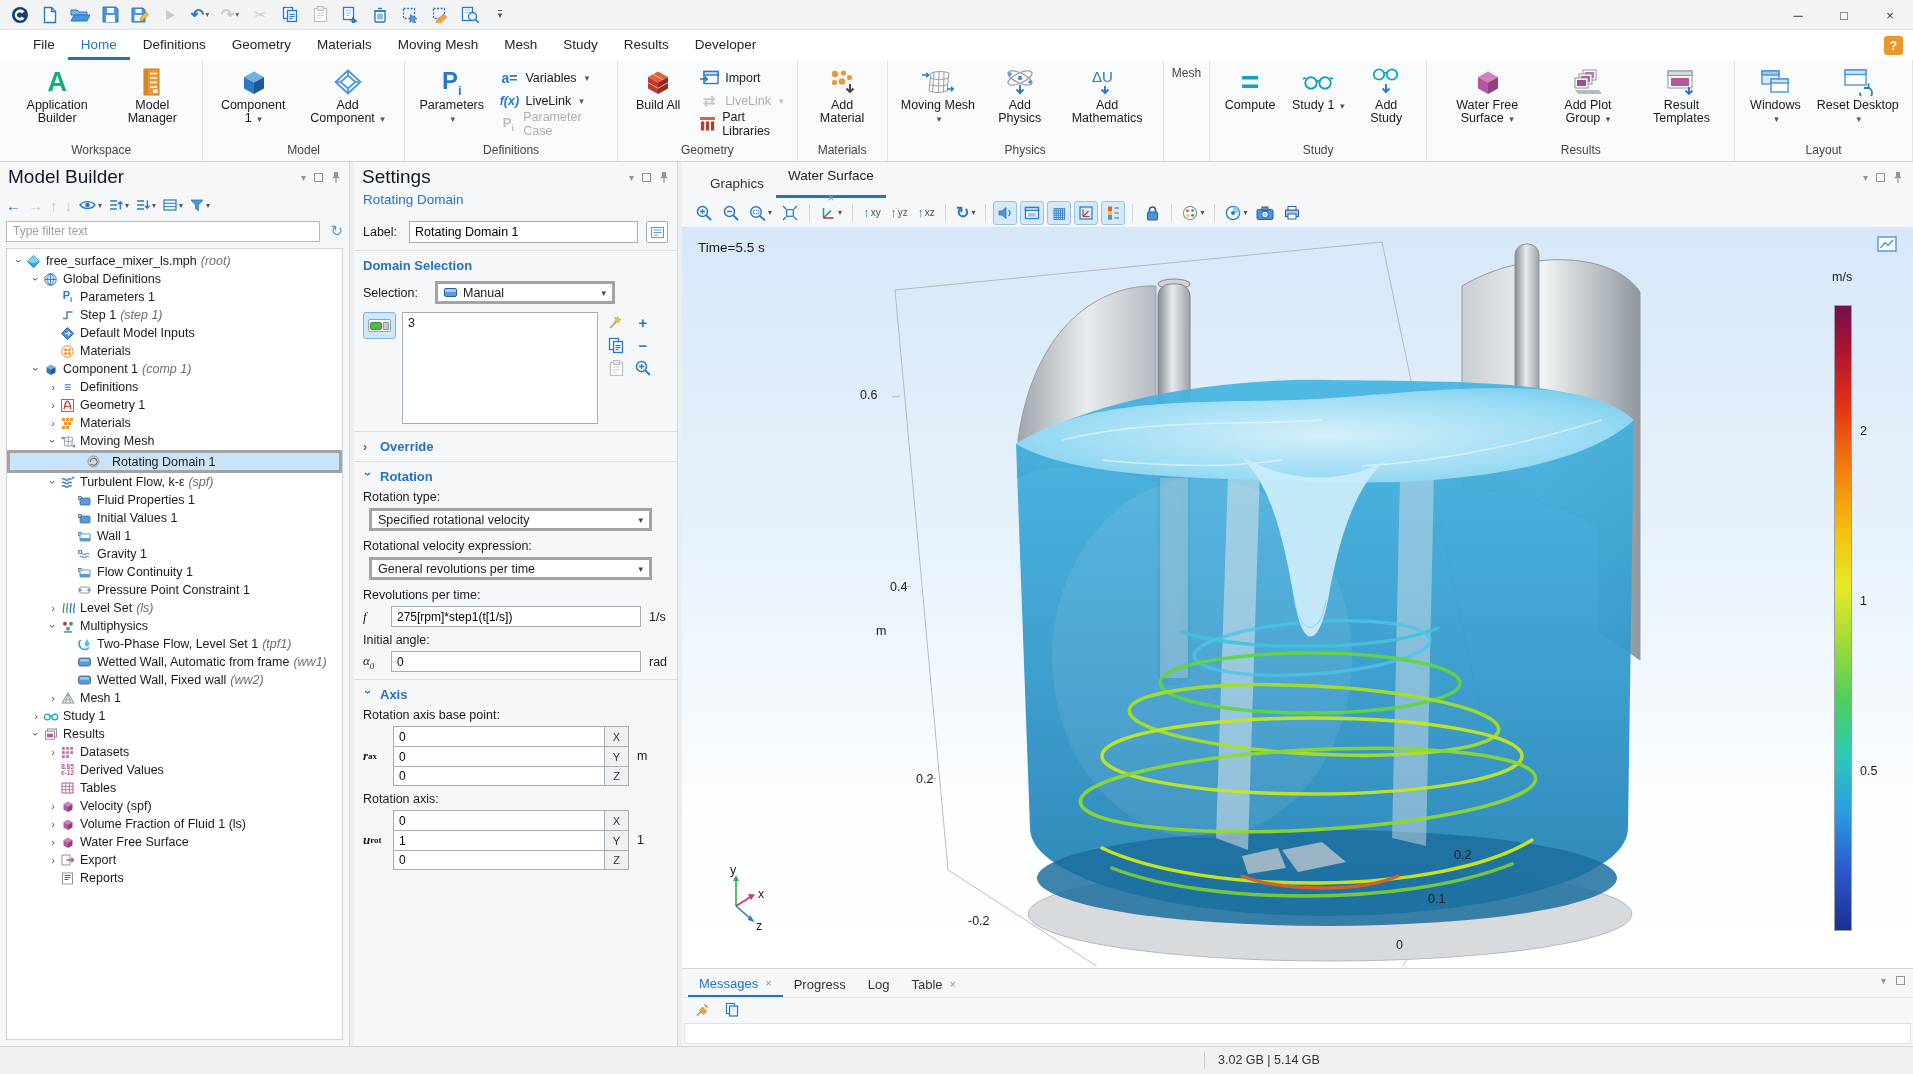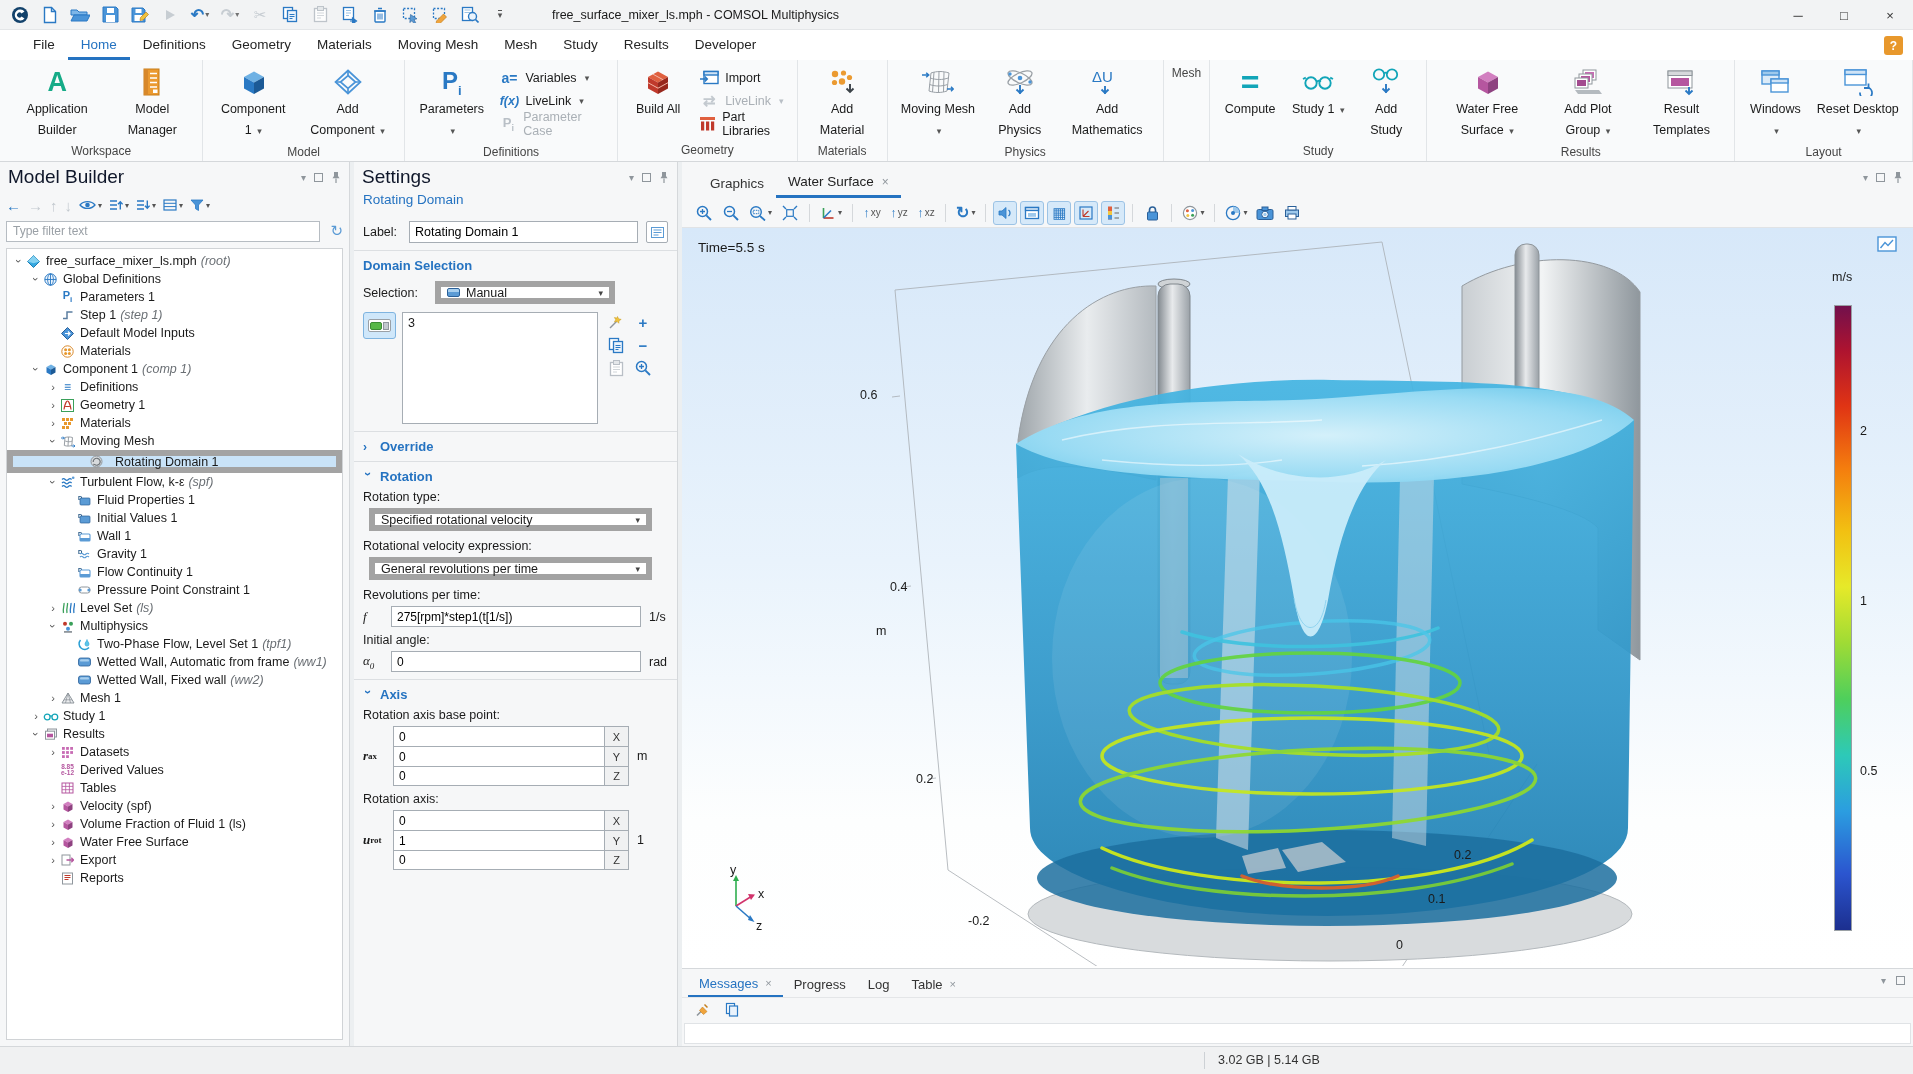--- a/index.html
+++ b/index.html
@@ -22,21 +22,21 @@
   #help-btn{position:absolute;right:10px;top:6px;width:19px;height:19px;background:#e8982c;color:#fff;
     border-radius:3px;font-size:12px;font-weight:bold;display:flex;align-items:center;justify-content:center;}
   
   #ribbon{position:absolute;left:0;top:60px;width:1913px;height:102px;background:#f9fafb;
     border-bottom:1px solid #d5d8db;display:flex;}
   .rgroup{display:flex;flex-direction:column;border-right:1px solid #e2e5e8;padding:3px 8px 0 8px;}
   .ritems{flex:1;display:flex;align-items:stretch;gap:4px;}
   .glabel{height:21px;line-height:20px;text-align:center;font-size:12px;color:#454545;}
   .bigbtn{min-width:64px;max-width:104px;padding:2px 5px 0;display:flex;flex-direction:column;align-items:center;border-radius:3px;}
   .bigbtn .ricon{height:34px;display:flex;align-items:center;justify-content:center;}
-  .bigbtn .rlabel{font-size:12.5px;line-height:21px;text-align:center;color:#1a1a1a;}
+  .bigbtn .rlabel{font-size:12.5px;line-height:13px;text-align:center;color:#1a1a1a;}
   .rcol{display:flex;flex-direction:column;justify-content:flex-start;gap:2px;padding-top:4px;}
   .smallbtn{display:flex;align-items:center;gap:6px;height:21px;font-size:12.5px;padding:0 5px;border-radius:3px;color:#1a1a1a;}
   .smallbtn.dis{color:#aab0b6;}
   .smallbtn .ricon{width:20px;display:flex;justify-content:center;}
   .rdd{font-size:9px;color:#555;margin-left:2px;}
   .dis .rdd{color:#b9bfc6;}
   
   .panel{position:absolute;top:162px;background:#f6f7f8;}
   #mb-panel{left:0;width:350px;height:884px;border-right:1px solid #d5d8db;}
   #settings-panel{left:354px;width:324px;height:884px;border-right:1px solid #d5d8db;}
@@ -66,21 +66,21 @@
   #settings-sub{padding:0 9px;font-size:13.5px;color:#2573c1;height:20px;}
   #s-scroll{position:absolute;left:0;right:0;top:52px;bottom:0;padding:4px 9px;overflow:hidden;}
   .hr{border-top:1px solid #dcdfe2;margin:7px -9px 7px -9px;}
   .s-heading{font-size:13px;font-weight:bold;color:#2573c1;margin:4px 0 8px;}
   .label-row{display:flex;align-items:center;gap:8px;margin-top:3px;}
   .label-row label{font-size:12.5px;width:38px;}
   .label-row input{flex:1;height:22px;border:1px solid #a6adb4;font-size:12.5px;padding:0 5px;background:#fff;}
   .sq-btn{width:22px;height:22px;border:1px solid #a6adb4;background:#fff;display:flex;align-items:center;justify-content:center;border-radius:2px;}
   .sel-row{display:flex;align-items:center;gap:10px;margin:2px 0 8px;}
   .sel-row label{font-size:12.5px;width:62px;}
-  .sel{height:23px;border:6px solid #a3a3a3;background:#fff;display:flex;align-items:center;gap:6px;
+  .sel{height:23px;border:3px solid #a3a3a3;background:#fff;display:flex;align-items:center;gap:6px;
     font-size:12.5px;padding:0 6px;text-align:right;}
   .sel .dd{margin-left:auto;font-size:9px;color:#444;}
   .sel.sel-manual{width:180px;}
   .sel.wide{width:283px;margin:3px 0 8px 6px;}
   .sel-ic{width:13px;height:9px;border-radius:2px;background:linear-gradient(#a8cfee 45%,#5b9bd5 45%);border:1px solid #2a6099;}
   .sel-widget{display:flex;gap:6px;margin-bottom:2px;}
   .active-toggle{width:33px;height:27px;border:1px solid #7fb4e0;background:#cfe7fa;border-radius:3px;
     display:flex;align-items:center;justify-content:center;}
   .at-in{width:23px;height:13px;background:#fff;border:1px solid #9aa0a6;border-radius:2px;display:flex;align-items:center;padding:1px;gap:1px;}
   .at-green{width:12px;height:8px;background:#57b847;border:1px solid #3c8c34;border-radius:2px;}
@@ -105,21 +105,21 @@
   .xyzrow{display:flex;}
   .xyzrow input{width:212px;height:20px;border:1px solid #a6adb4;border-bottom-width:0;font-size:12px;padding:0 5px;background:#fff;}
   .xyzrow:last-child input{border-bottom-width:1px;}
   .sfx{width:24px;height:20px;border:1px solid #a6adb4;border-left-width:0;border-bottom-width:0;background:#f0f1f2;
     font-size:11px;display:flex;align-items:center;justify-content:center;color:#333;}
   .xyzrow:last-child .sfx{border-bottom-width:1px;}
   .xyz .unitcol{display:flex;align-items:center;margin-left:8px;font-size:12.5px;}
   
   #g-tabbar{height:36px;display:flex;align-items:flex-end;padding-left:16px;gap:4px;background:#f6f7f8;position:relative;}
   .gtab{height:30px;display:flex;align-items:center;gap:8px;padding:0 12px;font-size:13.5px;color:#333;}
-  .gtab.active{color:#222;border-bottom:3px solid #2573c1;}
+  .gtab.active{color:#222;border-bottom:3px solid #2573c1;flex-direction:column;}
   .gtab .close{color:#8f969c;font-size:12px;}
   #g-toolbar{height:30px;display:flex;align-items:center;padding:0 10px;gap:3px;background:#f6f7f8;border-bottom:1px solid #e0e3e6;}
   .gbtn{height:24px;min-width:24px;padding:0 3px;display:flex;align-items:center;justify-content:center;border-radius:3px;}
   .gbtn.toggled{background:#d6e9f9;border:1px solid #9cc3e5;}
   .gbtn .dd{font-size:8px;color:#555;margin-left:2px;}
   .gsep{width:1px;height:18px;background:#d5d8db;margin:0 4px;}
   #g-canvas{position:absolute;left:0;right:0;top:66px;bottom:78px;
     background:linear-gradient(#d7e8f9 0%,#e9f3fc 45%,#fdfefe 80%,#ffffff 100%);overflow:hidden;}
   #time-label{position:absolute;left:16px;top:12px;font-size:13.5px;color:#1a1a1a;}
   .axlab{position:absolute;font-size:12.5px;color:#1a1a1a;}
@@ -241,21 +241,20 @@
           <rect x="1.5" y="1.5" width="10" height="13" fill="#fff" stroke="#2a79c4" stroke-width="1.3"></rect>
           <path d="M3.5 4 h6 M3.5 6.5 h6" stroke="#9cc3e5"></path>
           <circle cx="11.5" cy="10.5" r="4" fill="#eaf3fc" stroke="#2a79c4" stroke-width="1.4"></circle>
           <path d="M14.5 13.5 l3 3" stroke="#2a79c4" stroke-width="1.7"></path>
         </svg>
       </span>
       <span class="qicon">
         <span style="color:#555;font-size:9px;border-top:1.5px solid #555;line-height:9px;">▾</span>
       </span>
     </span>
-  <span id="win-title">free_surface_mixer_ls.mph - COMSOL Multiphysics</span>
   <span id="win-controls">
       <span class="wctl">
         <span>─</span>
       </span>
       <span class="wctl">
         <span>□</span>
       </span>
       <span class="wctl">
         <span>×</span>
       </span>

